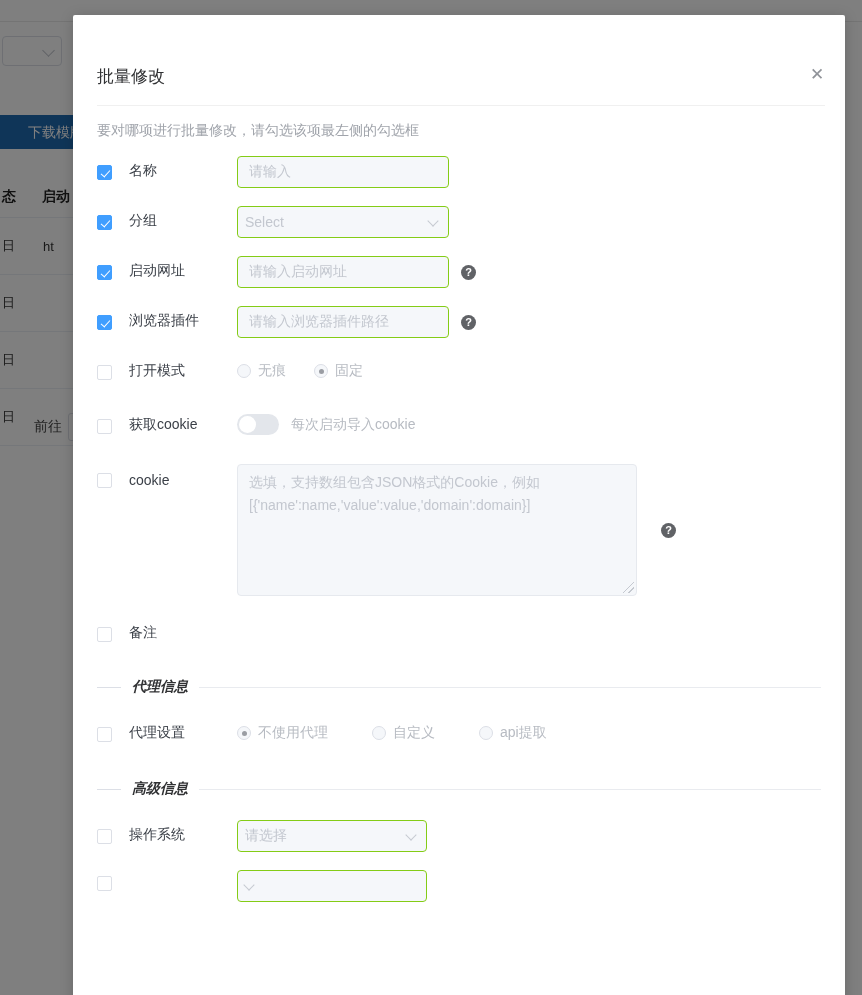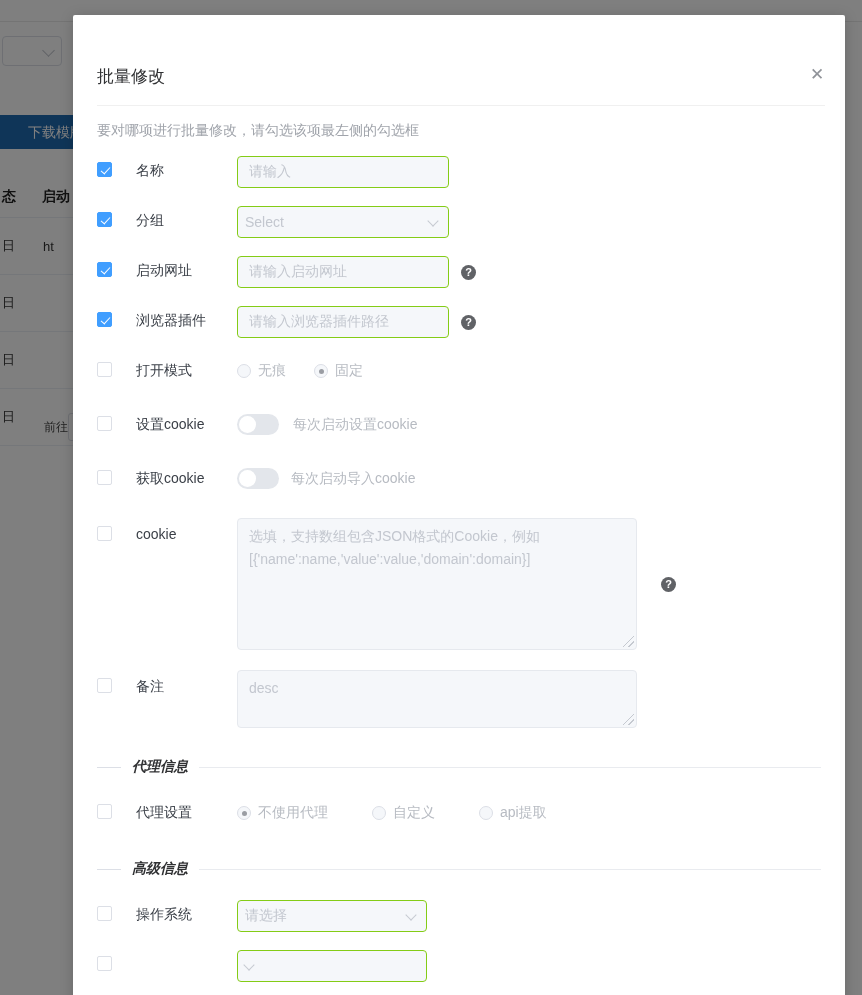--- a/index.html
+++ b/index.html
@@ -46,22 +46,22 @@
     white-space: nowrap; overflow: hidden;
   }
   .bg-tr {
     height: 57px; font-size: 13px; color: #333;
     display: flex; align-items: center; gap: 28px; padding-left: 2px;
     border-bottom: 1px solid #ebeef5;
     white-space: nowrap; overflow: hidden;
   }
   .bg-pager {
     position: absolute; left: 0; top: 410px; width: 90px; height: 34px;
-    display: flex; align-items: center; justify-content: flex-end; 
-    font-size: 12px; color: #444; white-space: nowrap;
+    display: flex; align-items: center; justify-content: flex-end; gap: 6px;
+    font-size: 14px; color: #444; white-space: nowrap;
   }
   .bg-pager-box {
     width: 22px; height: 28px; border: 1px solid #dcdfe6; border-radius: 3px;
     background: #fff;
   }
 
   
   .overlay {
     position: absolute; inset: 0;
     background: rgba(0,0,0,0.5);
@@ -96,21 +96,21 @@
   }
   .dlg-body { padding: 16px 24px 0 24px; }
 
   
   .row {
     display: flex; align-items: flex-start;
     margin-bottom: 18px;
     min-height: 32px;
   }
   .row-label {
-    display: flex; align-items: flex-start; gap: 24px;
+    display: flex; align-items: flex-end; gap: 17px;
     width: 140px; flex: 0 0 140px;
     padding-top: 6px;
   }
   .row-label.tall { padding-top: 8px; }
   .ctl { display: flex; align-items: center; gap: 12px; }
 
   
   .cb {
     width: 15px; height: 15px; border-radius: 2px;
     border: 1px solid #dcdfe6; background: #fff;
@@ -309,30 +309,20 @@
             <span class="dot"></span>
             <span class="rlbl">无痕</span>
           </span>
           <span class="radio on">
             <span class="dot"></span>
             <span class="rlbl">固定</span>
           </span>
         </div>
       </div>
 
-      <div class="row" style="margin-bottom:22px">
-        <div class="row-label">
-          <span class="cb"></span>
-          <span class="lbl">设置cookie</span>
-        </div>
-        <div class="ctl" style="gap:14px;padding-top:4px">
-          <span class="switch"></span>
-          <span class="switch-txt">每次启动设置cookie</span>
-        </div>
-      </div>
 
       <div class="row" style="margin-bottom:22px">
         <div class="row-label">
           <span class="cb"></span>
           <span class="lbl">获取cookie</span>
         </div>
         <div class="ctl" style="padding-top:4px">
           <span class="switch"></span>
           <span class="switch-txt">每次启动导入cookie</span>
         </div>
@@ -346,23 +336,20 @@
         <div class="ctl" style="align-items:center">
           <div class="ta big">选填，支持数组包含JSON格式的Cookie，例如[{'name':name,'value':value,'domain':domain}]</div>
           <span class="help" style="margin-left:12px">?</span>
         </div>
       </div>
 
       <div class="row" style="margin-bottom:0">
         <div class="row-label tall">
           <span class="cb"></span>
           <span class="lbl">备注</span>
-        </div>
-        <div class="ctl">
-          <div class="ta small">desc</div>
         </div>
       </div>
 
       <div class="section">
         <span class="line-s"></span>
         <span class="stitle">代理信息</span>
         <span class="line-l"></span>
       </div>
 
       <div class="row" style="margin-bottom:0">

